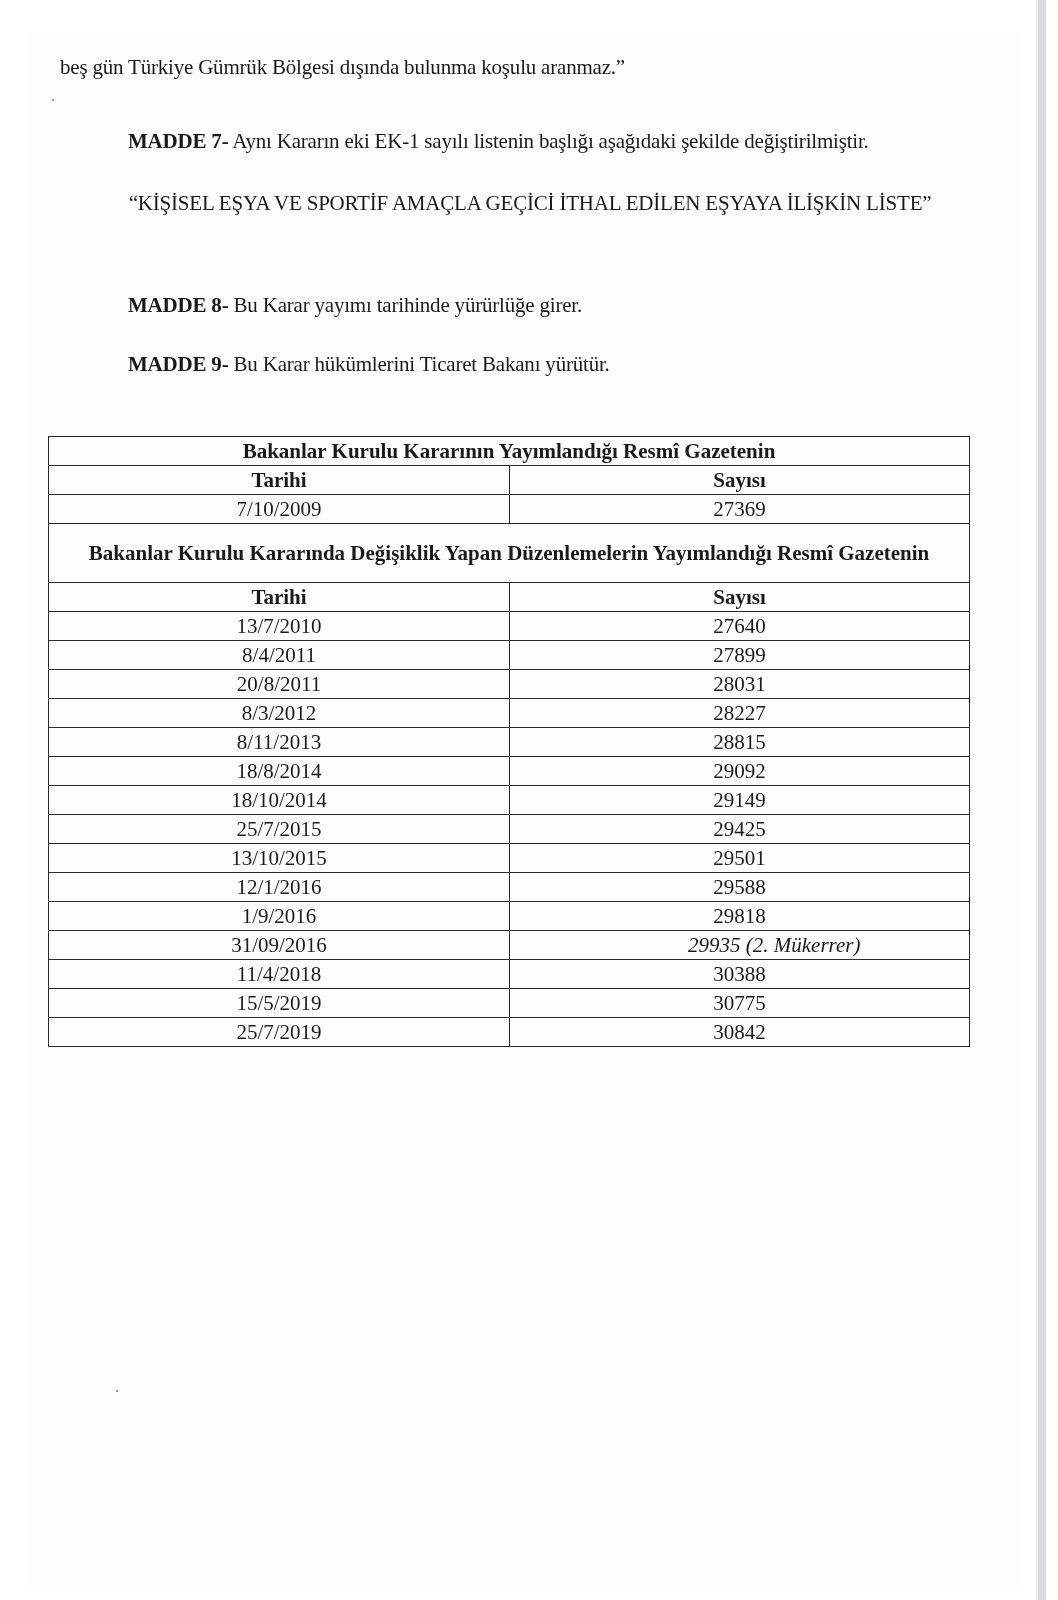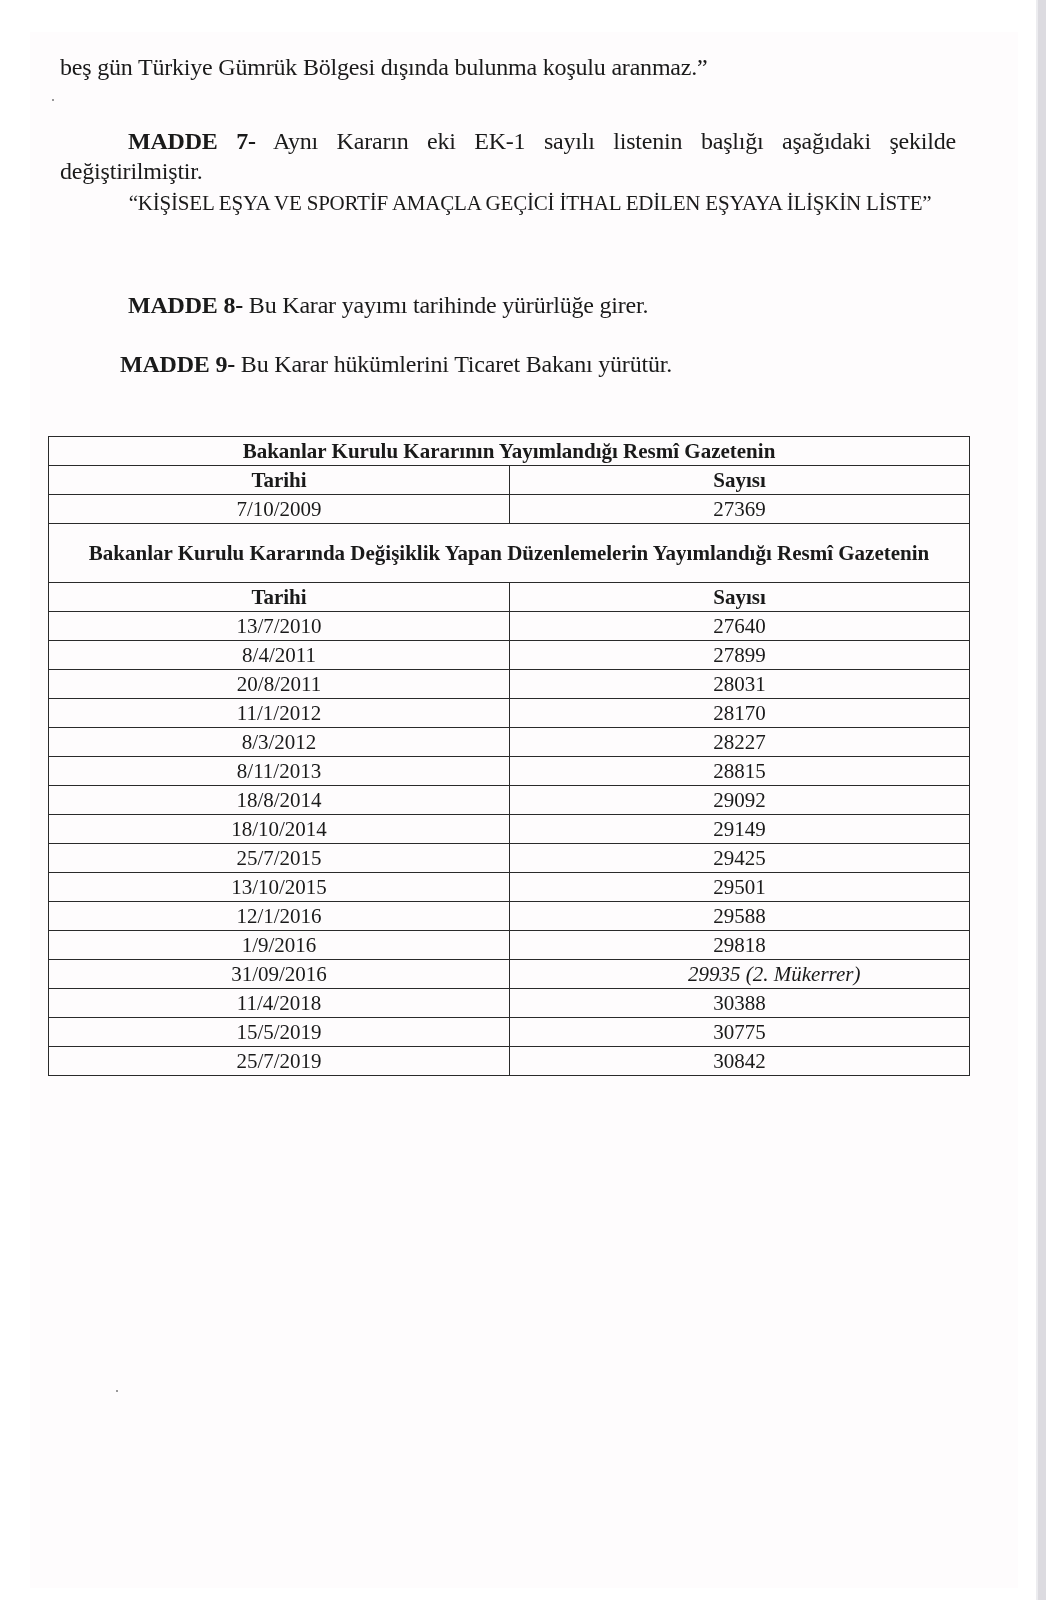--- a/index.html
+++ b/index.html
@@ -27,39 +27,39 @@
       position: absolute;
       left: 1036px;
       top: 0;
       width: 8px;
       height: 1600px;
       background: #dcdbe0;
       border-left: 2px solid #ececef;
     }
     .para {
       position: absolute;
-      font-size: 24px;
+      font-size: 21px;
       line-height: 30px;
       letter-spacing: -0.2px;
     }
     .p1 { left: 60px; top: 52px; }
     .p2 {
       left: 60px; top: 126px; width: 896px;
       text-align: justify;
       text-align-last: left;
     }
     .p2 .indent { display: inline-block; width: 68px; }
     .p3 {
       left: 60px; top: 188px; width: 940px;
       text-align: center;
       font-size: 21px;
       line-height: 30px;
     }
     .p4 { left: 128px; top: 290px; }
-    .p5 { left: 120px; top: 349px; }
+    .p5 { left: 128px; top: 349px; }
     .b { font-weight: bold; }
 
     .dot {
       position: absolute;
       width: 2px; height: 2px;
       background: #777;
       border-radius: 1px;
     }
 
     table.rg {
@@ -134,24 +134,20 @@
       </tr>
       <tr>
         <td class="left">8/4/2011</td>
         <td>27899</td>
       </tr>
       <tr>
         <td class="left">20/8/2011</td>
         <td>28031</td>
       </tr>
       <tr>
-        <td class="left">11/1/2012</td>
-        <td>28170</td>
-      </tr>
-      <tr>
         <td class="left">8/3/2012</td>
         <td>28227</td>
       </tr>
       <tr>
         <td class="left">8/11/2013</td>
         <td>28815</td>
       </tr>
       <tr>
         <td class="left">18/8/2014</td>
         <td>29092</td>

